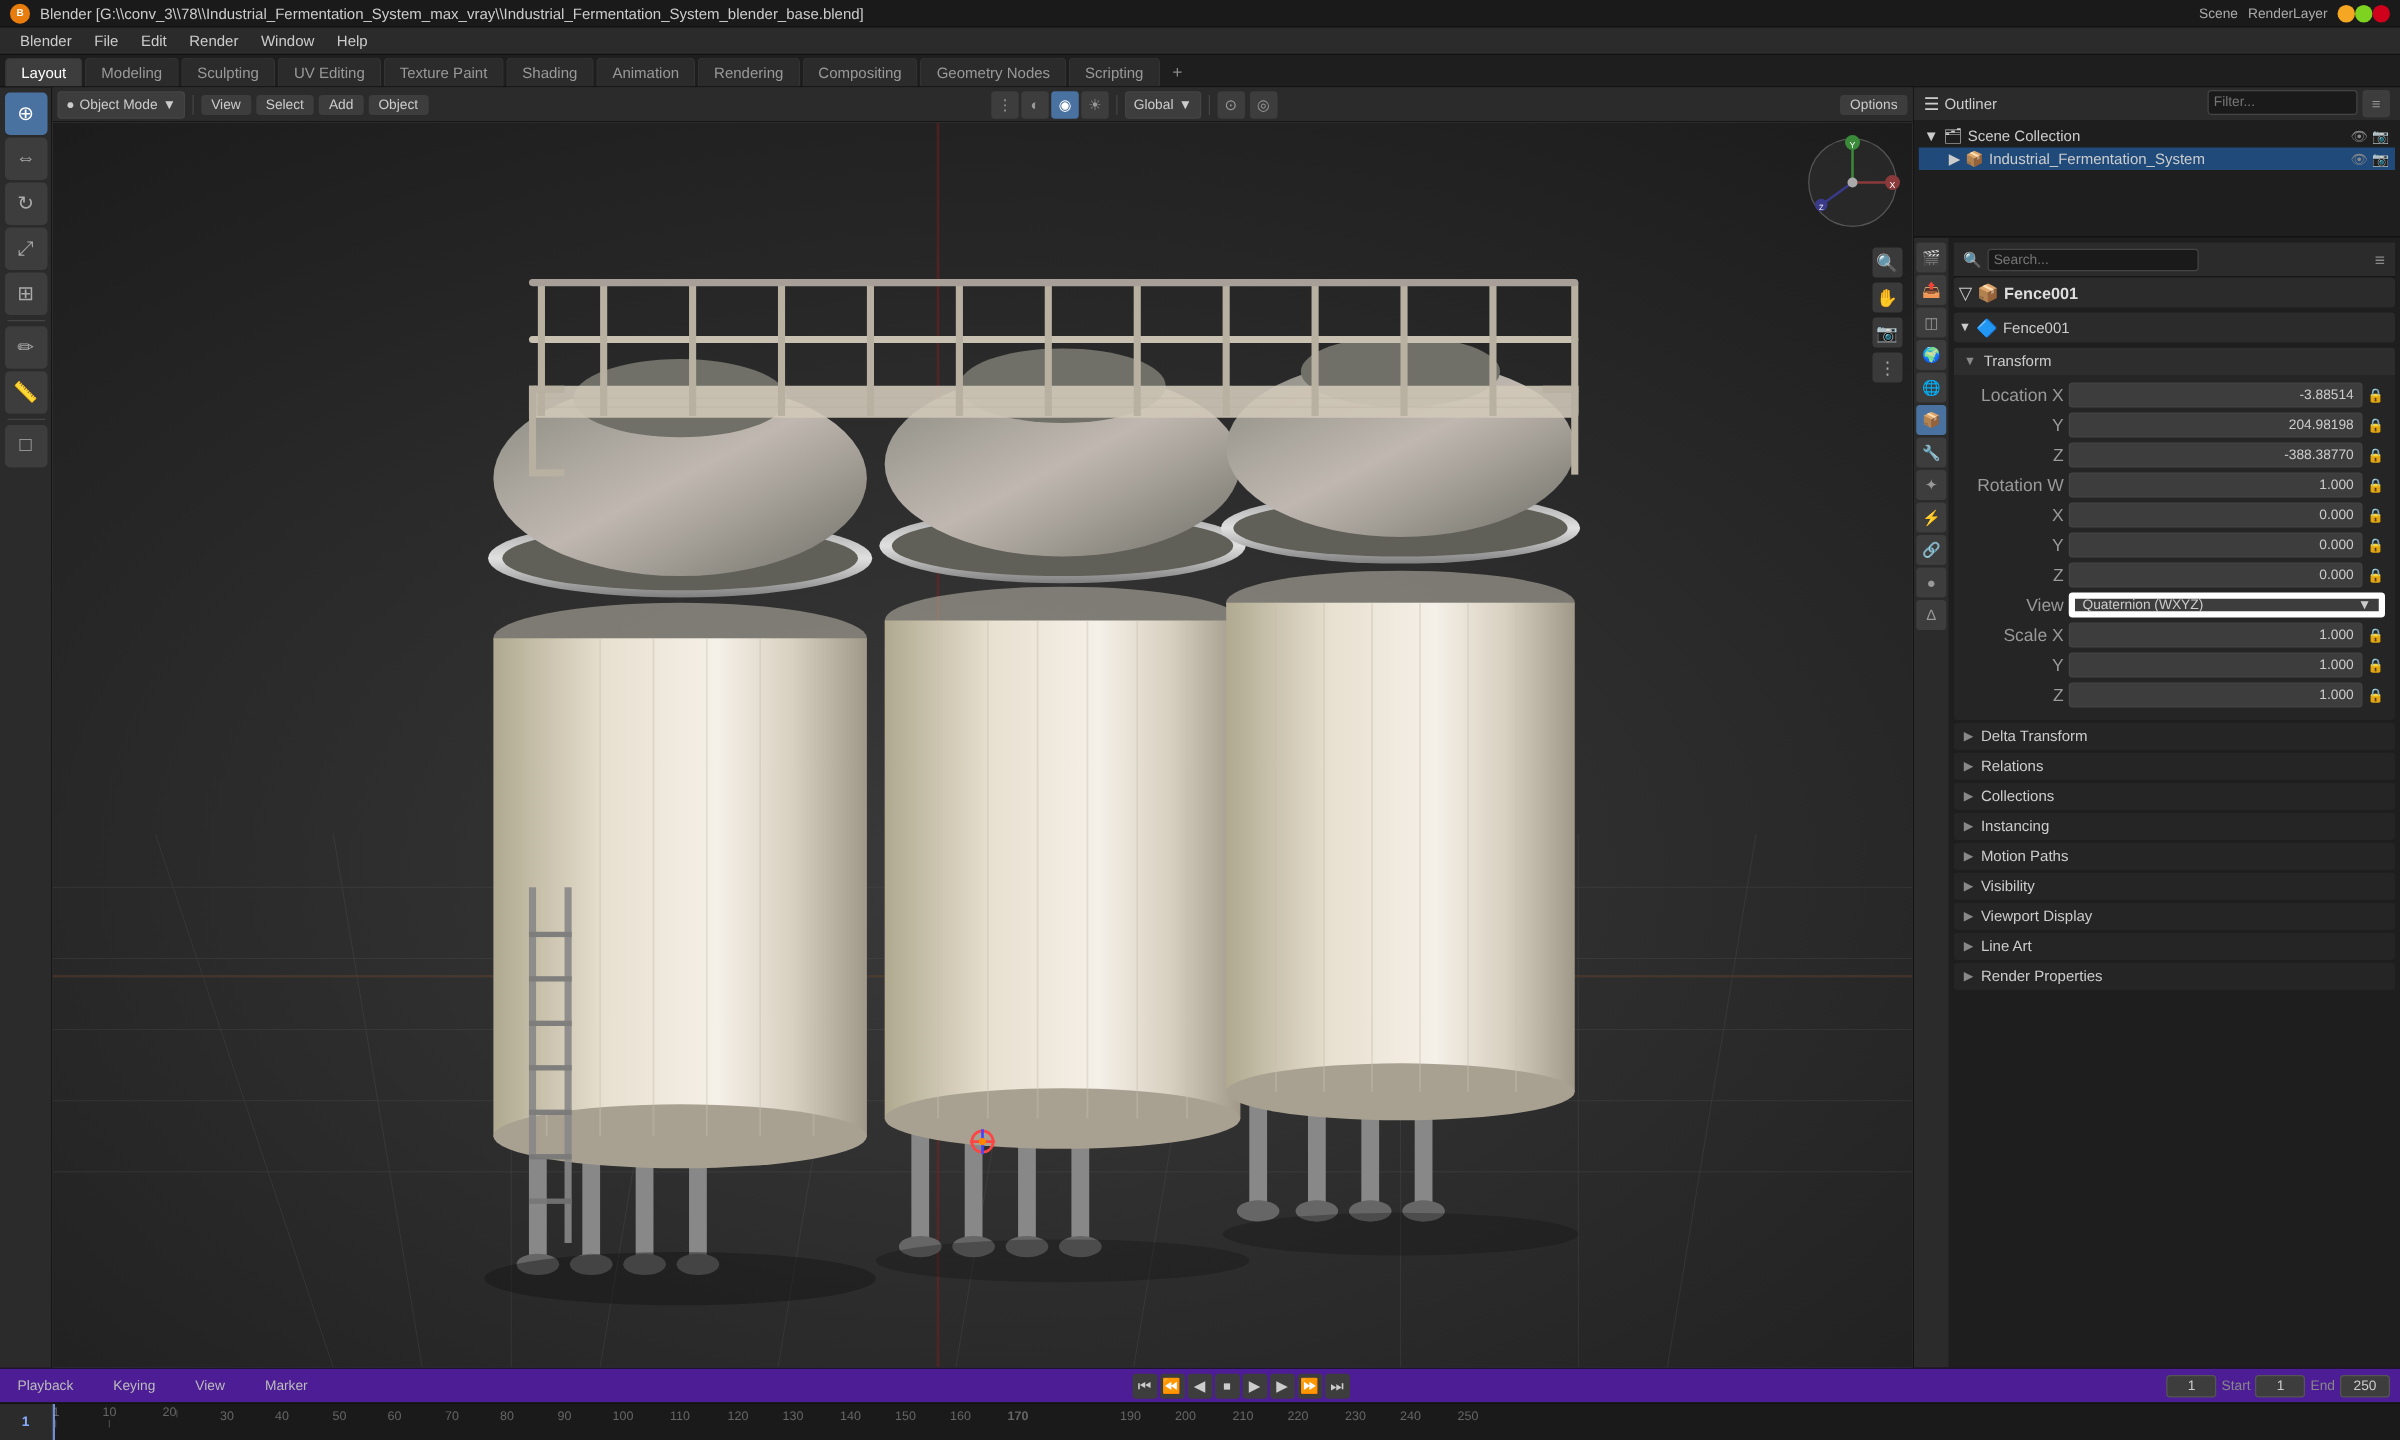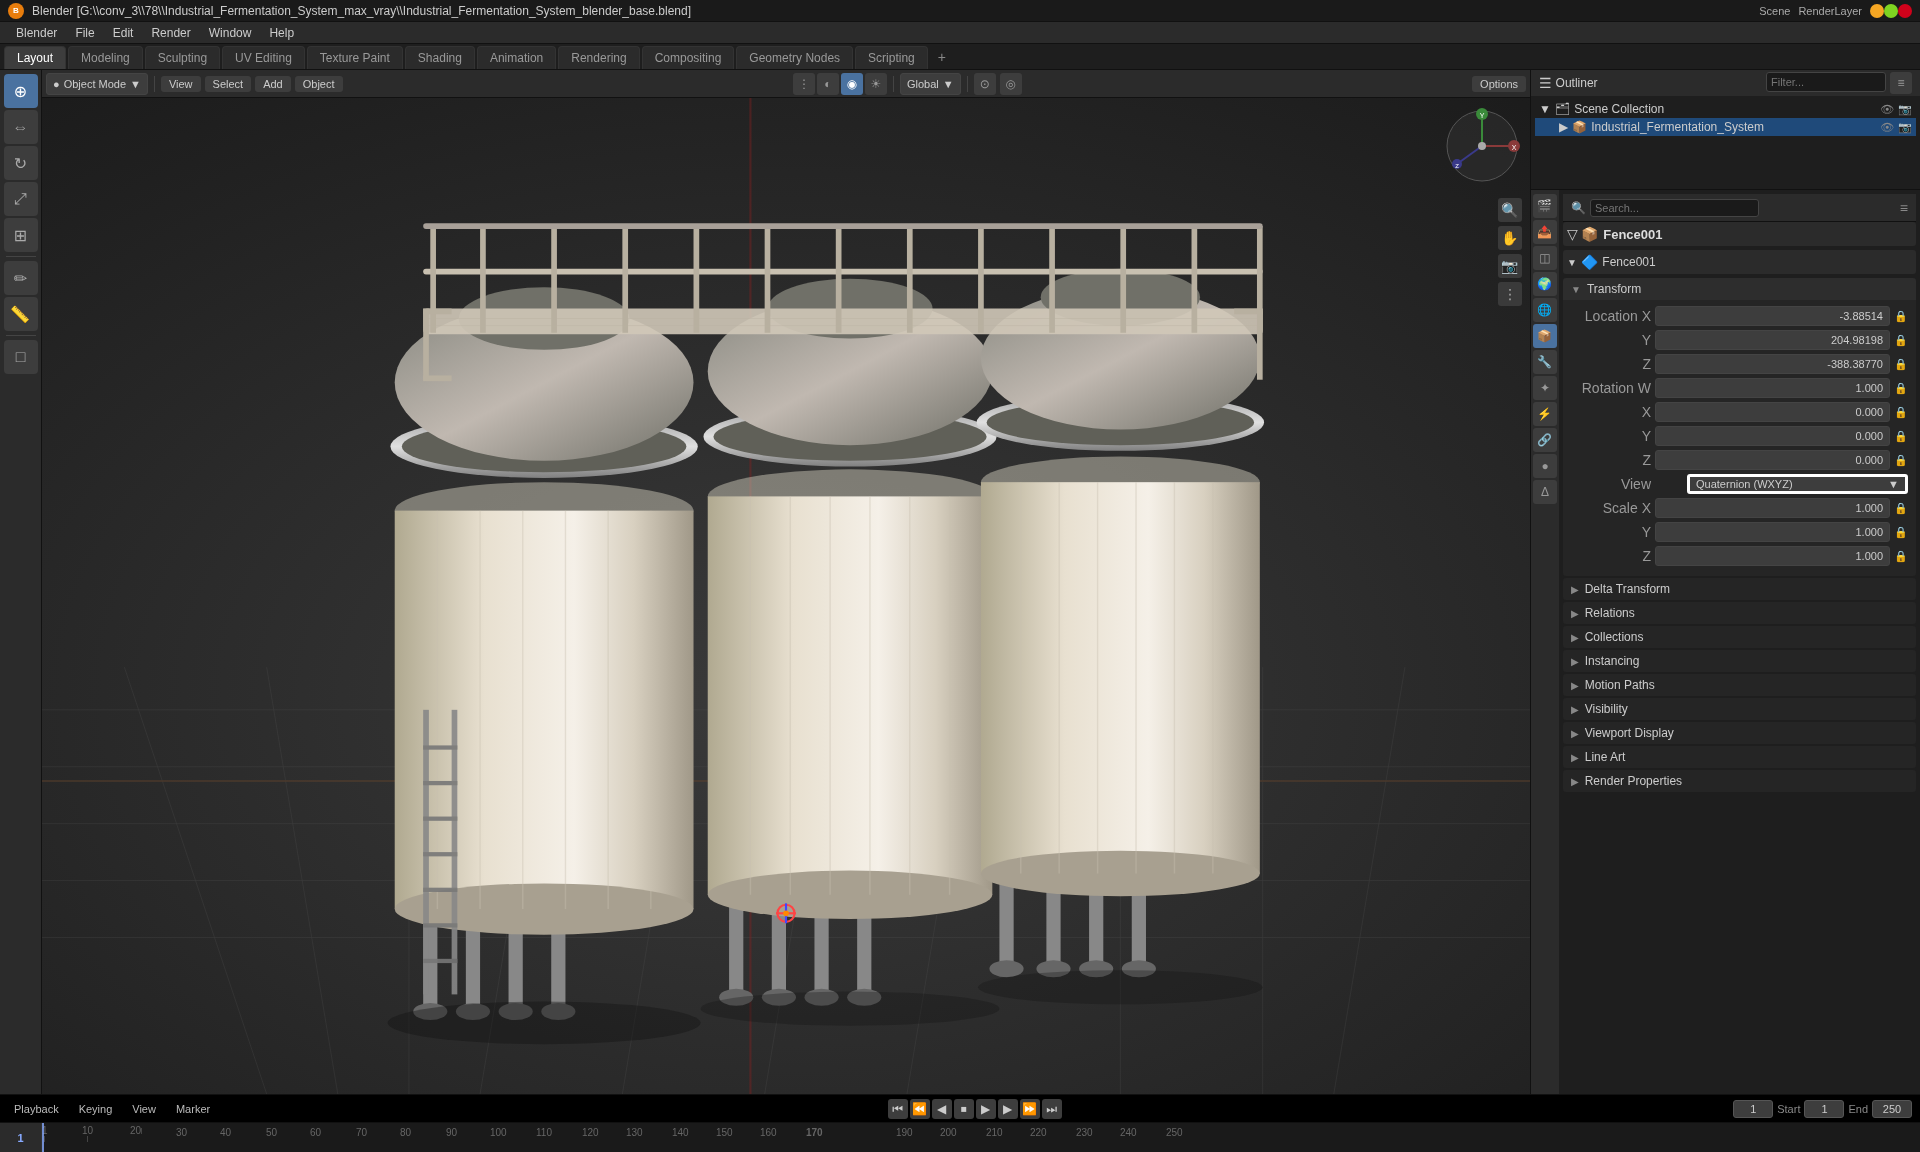--- a/index.html
+++ b/index.html
@@ -378,45 +378,44 @@
       font-size: 11px;
       cursor: pointer;
       display: flex;
       align-items: center;
       justify-content: center;
     }
     .prop-select {
       flex: 1;
       height: 20px;
       background: #3d3d3d;
-      border: 3px solid #ffffff;
+      border: 5px solid #ffffff;
       border-radius: 3px;
       padding: 0 6px;
       font-size: 11px;
       color: #ccc;
       display: flex;
       align-items: center;
       justify-content: space-between;
       cursor: pointer;
-      margin-left: 32px;
     }
 
     
     .prop-section-collapsed .prop-section-header {
       background: #252525;
     }
 
     
     #timeline {
       height: 28px;
-      background: #000000;
+      background: #4c1d95;
       display: flex;
       align-items: center;
       padding: 0 8px;
-      gap: 8px;
+      gap: 20px;
       border-top: 1px solid #111;
     }
     .timeline-btn {
       padding: 2px 6px;
       font-size: 11px;
       color: #bbb;
       cursor: pointer;
       border-radius: 2px;
     }
     .timeline-controls {

